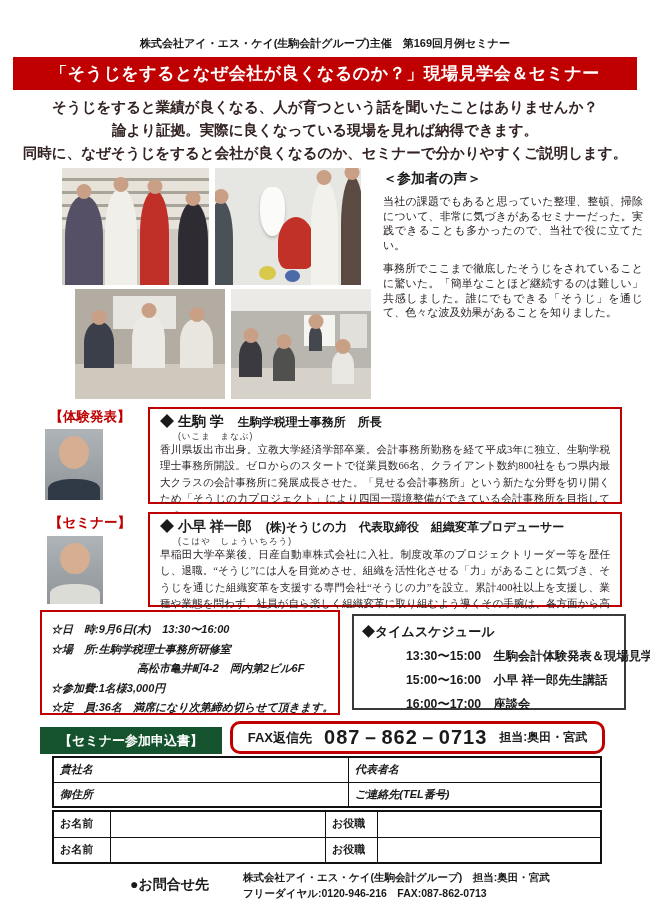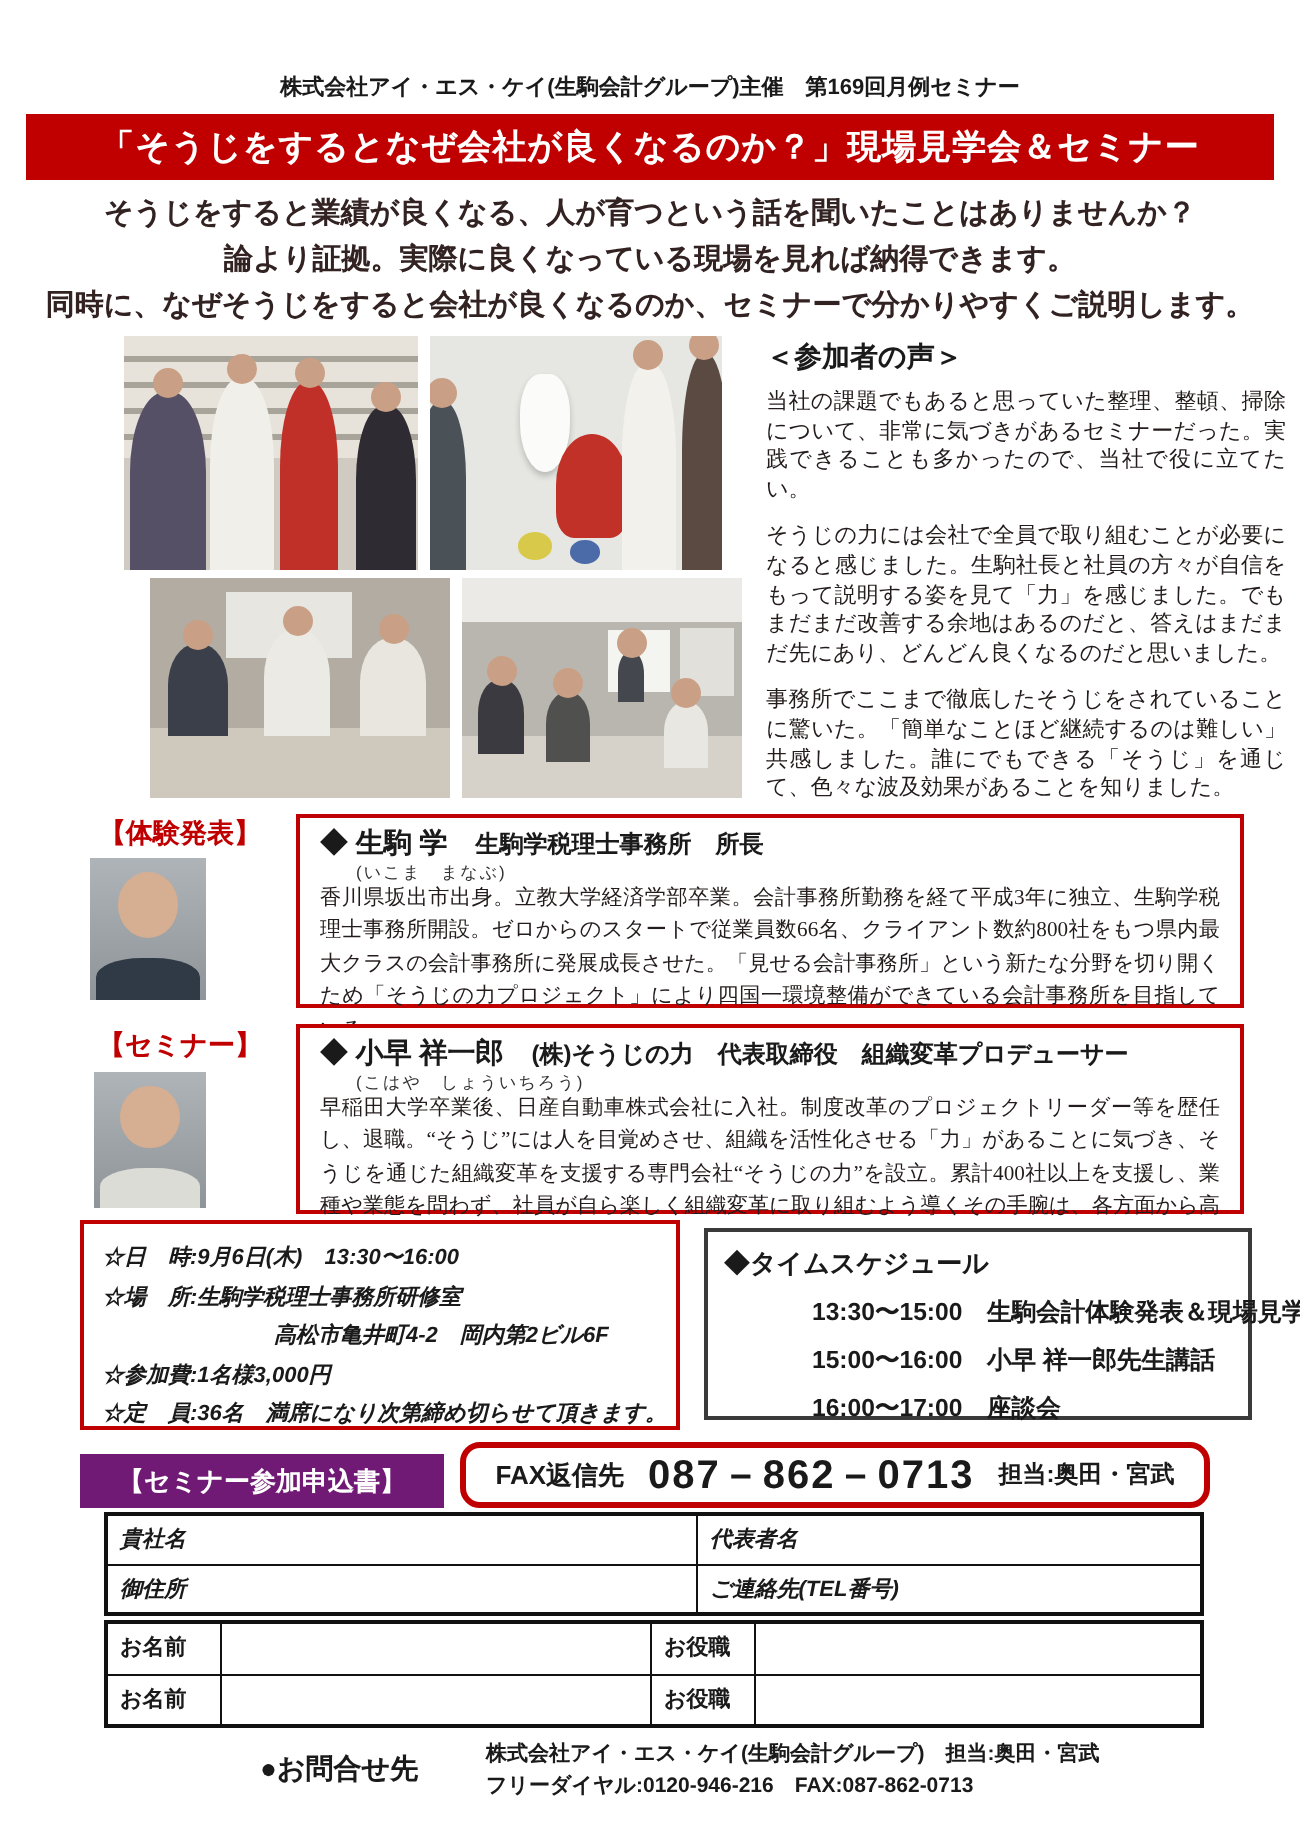--- a/index.html
+++ b/index.html
@@ -47,21 +47,21 @@
   .details-box{left:40px;top:610px;width:300px;height:105px;border:2.5px solid #c00000;
                background:#fff;padding:8px 9px 0 9px;box-sizing:border-box;}
   .details-box div{font-size:11px;font-weight:bold;line-height:19.5px;white-space:nowrap;font-style:italic;}
   .details-box .indent{padding-left:86px;}
   .schedule-box{left:352px;top:614px;width:274px;height:96px;border:2px solid #3a3a3a;
                 background:#fff;padding:7px 8px 0 8px;box-sizing:border-box;}
   .schedule-box .sch-h{font-size:13px;font-weight:bold;margin-bottom:7px;}
   .schedule-box div.item{font-size:12.3px;font-weight:600;margin-bottom:7px;white-space:nowrap;margin-left:44px;}
 
   
-  .app-label{left:40px;top:727px;width:182px;height:27px;background:#701a75;color:#fff;
+  .app-label{left:40px;top:727px;width:182px;height:27px;background:#14532d;color:#fff;
              font-size:13px;font-weight:bold;text-align:center;line-height:27px;}
   .fax-banner{left:230px;top:721px;width:375px;height:33px;border:3px solid #c00000;border-radius:10px;
               background:#fff;display:flex;align-items:center;justify-content:center;gap:12px;
               box-sizing:border-box;}
   .fax-banner .fax-label{font-size:13px;font-weight:bold;}
   .fax-banner .fax-number{font-size:20px;font-weight:bold;letter-spacing:1px;}
   .fax-banner .fax-staff{font-size:12px;font-weight:bold;}
 
   
   .t{display:grid;border:2px solid #111;background:#fff;box-sizing:border-box;}
@@ -124,21 +124,20 @@
     <span style="left:0;bottom:0;width:100%;height:28%;background:#d6d2ca;"></span>
     <span class="fig" style="left:6%;bottom:20%;width:16%;height:34%;background:#3a3a40;"></span>
     <span class="fig" style="left:30%;bottom:16%;width:16%;height:32%;background:#50504e;"></span>
     <span class="fig" style="left:72%;bottom:14%;width:16%;height:30%;background:#e9e7e1;"></span>
     <span class="fig" style="left:56%;bottom:44%;width:9%;height:22%;background:#44484e;"></span>
   </div>
 
   <div class="abs voices serif">
     <h3>＜参加者の声＞</h3>
     <p>当社の課題でもあると思っていた整理、整頓、掃除について、非常に気づきがあるセミナーだった。実践できることも多かったので、当社で役に立てたい。</p>
-    <p>そうじの力には会社で全員で取り組むことが必要になると感じました。生駒社長と社員の方々が自信をもって説明する姿を見て「力」を感じました。でもまだまだ改善する余地はあるのだと、答えはまだまだ先にあり、どんどん良くなるのだと思いました。</p>
     <p>事務所でここまで徹底したそうじをされていることに驚いた。「簡単なことほど継続するのは難しい」共感しました。誰にでもできる「そうじ」を通じて、色々な波及効果があることを知りました。</p>
   </div>
 
   <div class="abs sec-label" style="left:34px;top:408px;">【体験発表】</div>
   <div class="abs portrait" style="left:45px;top:429px;width:58px;height:71px;"></div>
   <div class="abs card" style="left:148px;top:407px;width:474px;height:97px;box-sizing:border-box;">
     <div class="nameline">
       <span>◆ 生駒 学</span><span class="role">生駒学税理士事務所　所長</span>
     </div>
     <div class="furigana">(いこま　まなぶ)</div>

